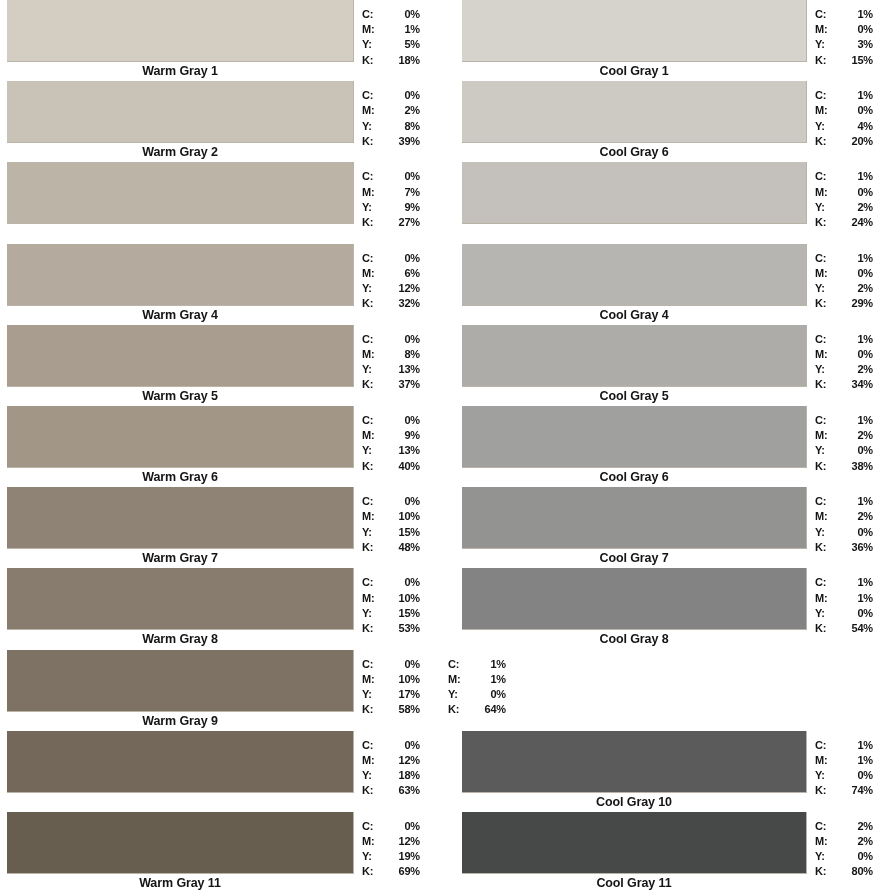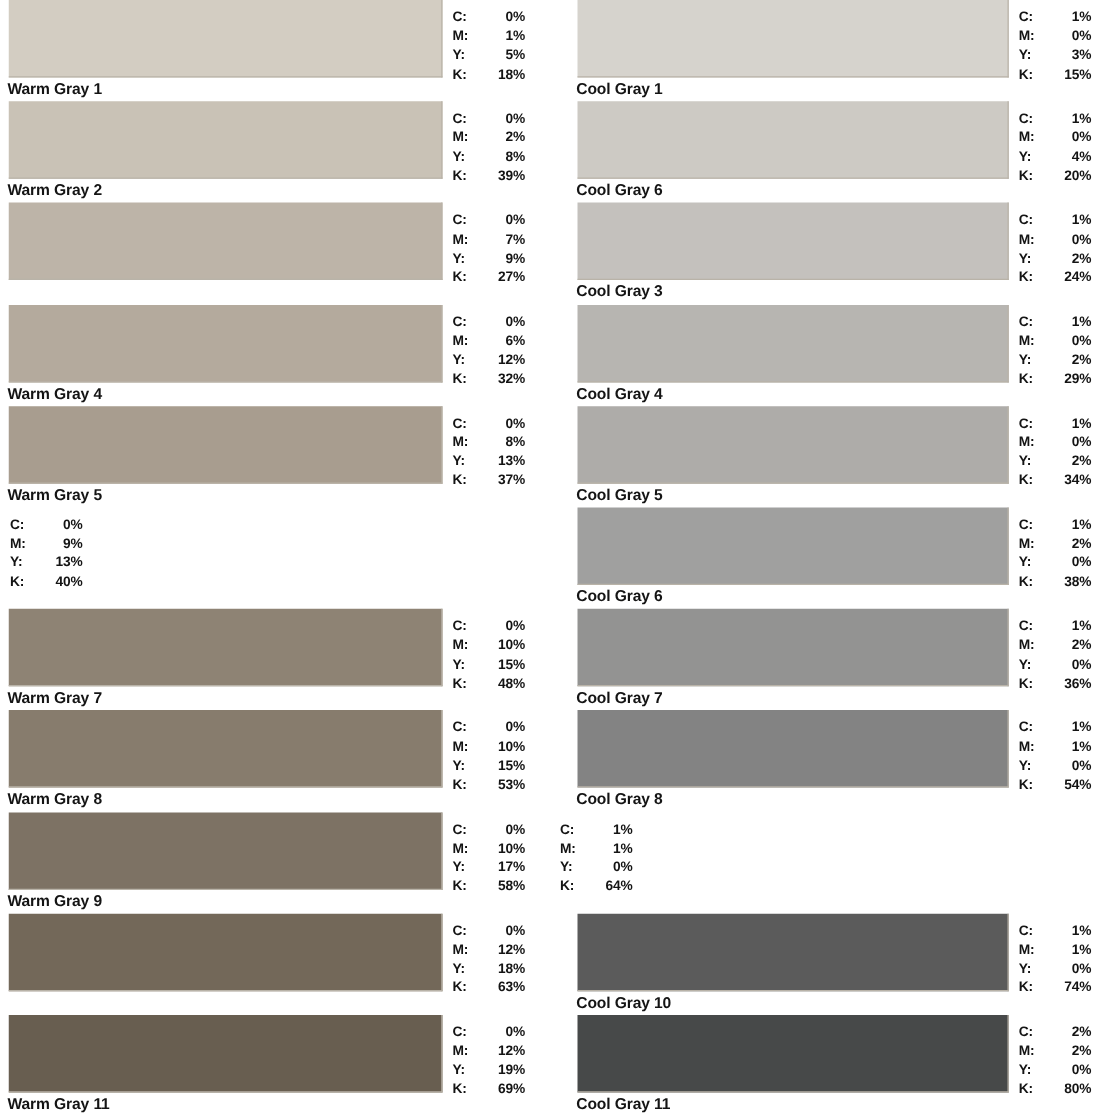--- a/index.html
+++ b/index.html
@@ -35,20 +35,21 @@
 
   .swatch-row {
     position: relative;
     height: 81.2px;
     display: flex;
     flex-direction: row;
     align-items: flex-start;
   }
   .swatch-block {
     position: relative;
+    text-align: center;
   }
   .swatch-bar {
     height: 62px;
     box-sizing: border-box;
     border-right: 1px solid #b9b3a8;
     border-bottom: 1px solid #b9b3a8;
   }
   .column-warm .swatch-bar {
     width: 347px;
     margin-left: 7px;
@@ -216,20 +217,24 @@
               <span class="cmyk-channel">Y:</span>
               <span class="cmyk-value">13%</span>
             </div>
             <div class="cmyk-line">
               <span class="cmyk-channel">K:</span>
               <span class="cmyk-value">37%</span>
             </div>
           </div>
         </div>
         <div class="swatch-row">
+          <div class="swatch-block">
+            <div class="swatch-bar" style="background-color: rgb(162, 150, 135);"></div>
+            <div class="swatch-label">Warm Gray 6</div>
+          </div>
           <div class="cmyk-list">
             <div class="cmyk-line">
               <span class="cmyk-channel">C:</span>
               <span class="cmyk-value">0%</span>
             </div>
             <div class="cmyk-line">
               <span class="cmyk-channel">M:</span>
               <span class="cmyk-value">9%</span>
             </div>
             <div class="cmyk-line">
@@ -407,21 +412,20 @@
             </div>
             <div class="cmyk-line">
               <span class="cmyk-channel">K:</span>
               <span class="cmyk-value">20%</span>
             </div>
           </div>
         </div>
         <div class="swatch-row">
           <div class="swatch-block">
             <div class="swatch-bar" style="background-color: rgb(196, 193, 189);"></div>
-            <div class="swatch-label">Cool Gray 3</div>
           </div>
           <div class="cmyk-list">
             <div class="cmyk-line">
               <span class="cmyk-channel">C:</span>
               <span class="cmyk-value">1%</span>
             </div>
             <div class="cmyk-line">
               <span class="cmyk-channel">M:</span>
               <span class="cmyk-value">0%</span>
             </div>

